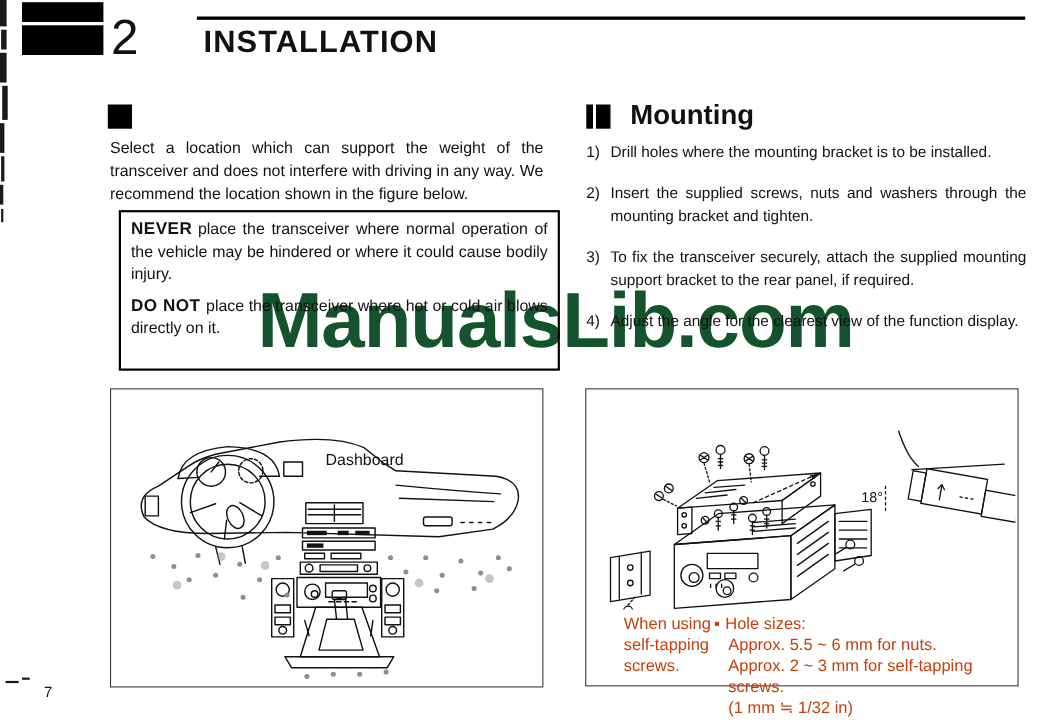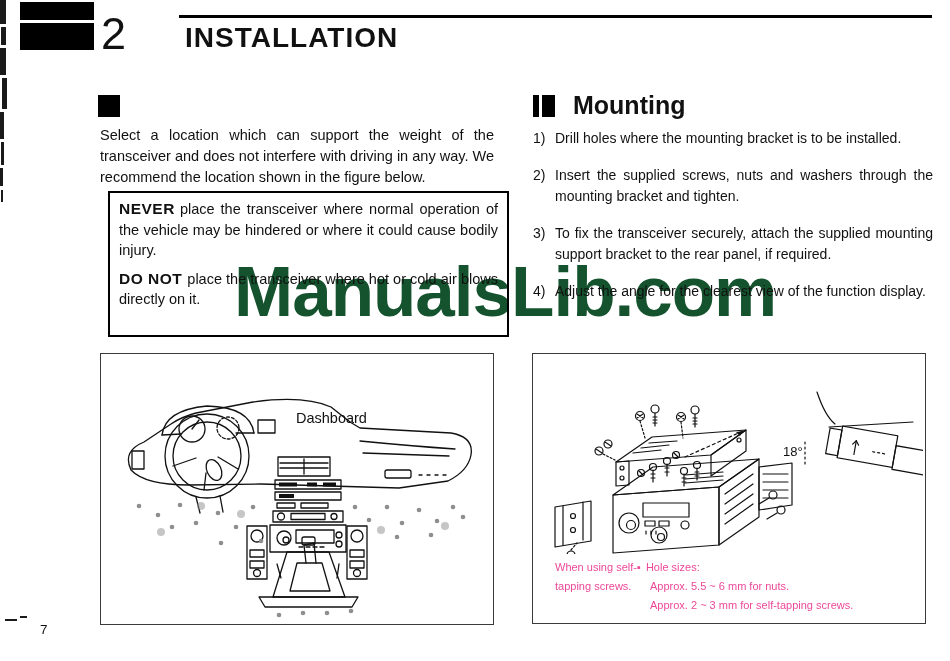--- a/index.html
+++ b/index.html
@@ -26,21 +26,21 @@
   .warn:last-child{margin-bottom:0;}
   .warn b{font-size:15.5px;letter-spacing:.5px;margin-right:5px;}
 
   
   .step{display:flex;margin-bottom:16px;font-size:14px;line-height:21px;}
   .step .num{width:22px;flex:none;}
   .step .txt{flex:1;text-align:justify;}
 
   
   .figbox{border:1px solid #3a3a3a;background:transparent;}
-  .cap{position:absolute;font-size:11px;line-height:19px;color:#ec4899;}
+  .cap{position:absolute;font-size:15px;line-height:19px;color:#c2410c;margin-left:12px;}
   .cap .bullet{margin-right:5px;}
   .holeline{padding-left:13px;}
 
   
   #watermark{left:234px;top:251px;font-size:71px;font-weight:bold;letter-spacing:-1px;
              color:#14532d;white-space:nowrap;}
 
   
   #pagenum{left:40px;top:622px;font-size:13.5px;}
   .artifact{background:#1a1a1a;}
@@ -310,18 +310,19 @@
       </g>
       <text x="250" y="102" font-size="13">18°</text>
     </svg>
     <div class="cap" style="left:22px;top:204px;width:88px;">When using self-tapping screws.</div>
     <div class="cap" style="left:104px;top:204px;width:284px;">
       <div>
         <span class="bullet">▪</span><span>Hole sizes:</span>
       </div>
       <div class="holeline">Approx. 5.5 ~ 6 mm for nuts.</div>
       <div class="holeline">Approx. 2 ~ 3 mm for self-tapping screws.</div>
+      <div class="holeline">(1 mm ≒ 1/32 in)</div>
     </div>
   </div>
 
   <div id="pagenum" class="abs">7</div>
 
 </div>
 
 </body></html>

